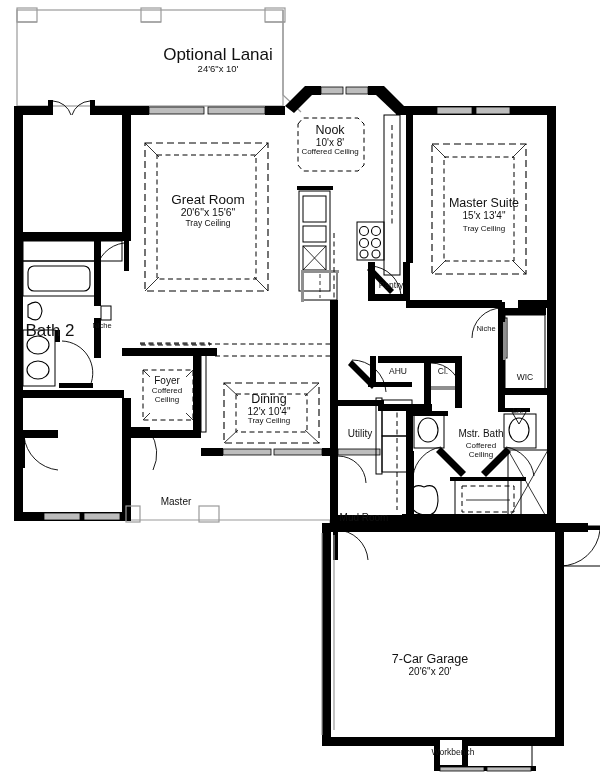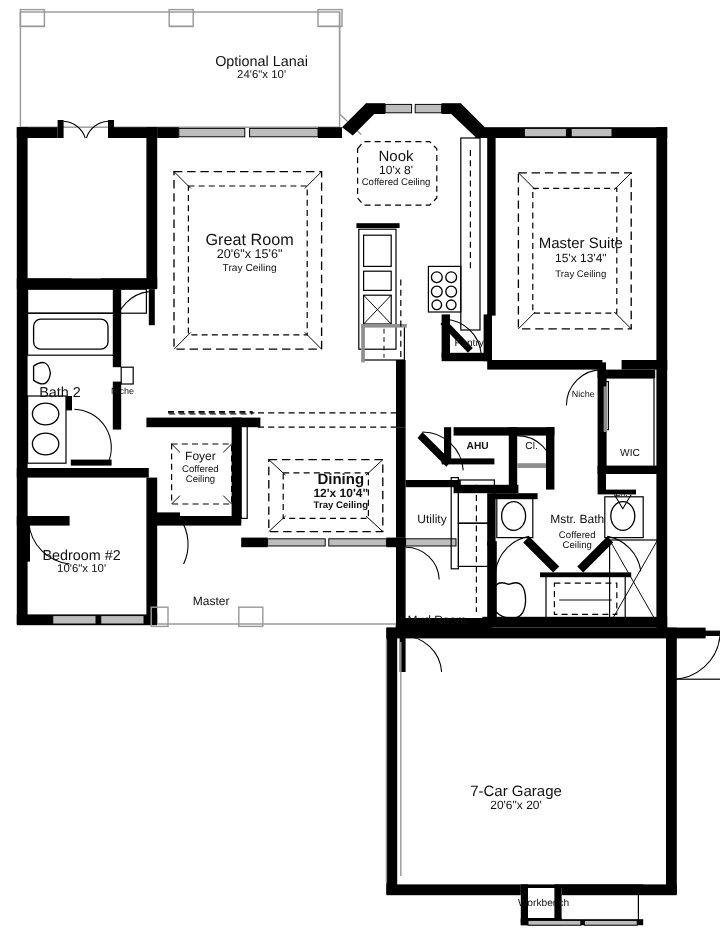--- a/index.html
+++ b/index.html
@@ -8,21 +8,21 @@
   #plan-root{position:relative;width:600px;height:777px;background:#ffffff;overflow:hidden;}
   #plan-svg{position:absolute;left:0;top:0;width:600px;height:777px;}
   .lbl{position:absolute;text-align:center;color:#111111;line-height:1.12;
        white-space:nowrap;font-family:"Liberation Sans",sans-serif;}
   .lbl .nm{display:block;}
   .lbl .dim{display:block;}
   .lbl .cl{display:block;}
   
   .s-xl .nm{font-size:13.5px;}
   .s-lg .nm{font-size:12.5px;}
-  .s-md .nm{font-size:12px;text-align:center;}
+  .s-md .nm{font-size:17px;text-align:center;}
   .s-sm .nm{font-size:10px;}
   .s-xs .nm{font-size:8.5px;}
   .s-tiny .nm{font-size:7.5px;}
   
   .s-xl .dim{font-size:10.5px;}
   .s-lg .dim{font-size:10px;}
   .s-md .dim{font-size:9.5px;}
   
   .cl{font-size:8px;}
   .s-xl .cl{font-size:8.5px;}
@@ -417,30 +417,26 @@
 
 <div class="lbl s-md" style="left:16px;top:321px;width:68px;">
   <span class="nm">Bath 2</span>
 </div>
 
 <div class="lbl s-sm" style="left:137px;top:375px;width:60px;">
   <span class="nm">Foyer</span>
   <span class="cl" style="display:block;white-space:normal;width:52px;margin:1px auto 0;">Coffered Ceiling</span>
 </div>
 
-<div class="lbl s-lg" style="left:234px;top:392px;width:100px;font-weight:bold;">
+<div class="lbl s-lg" style="left:219px;top:392px;width:100px;">
   <span class="nm">Dining</span>
   <span class="dim">12'x 10'4"</span>
   <span class="cl">Tray Ceiling</span>
 </div>
 
-<div class="lbl s-md" style="left:18px;top:457px;width:100px;">
-  <span class="nm">Bedroom #2</span>
-  <span class="dim">10'6"x 10'</span>
-</div>
 
 <div class="lbl s-sm" style="left:146px;top:496px;width:60px;">
   <span class="nm">Master</span>
 </div>
 
 <div class="lbl s-sm" style="left:332px;top:428px;width:56px;">
   <span class="nm">Utility</span>
 </div>
 
 <div class="lbl s-sm" style="left:338px;top:484px;width:52px;white-space:normal;margin-top:28px;">
@@ -459,21 +455,21 @@
 
 <div class="lbl s-xs" style="left:370px;top:281px;width:42px;">
   <span class="nm">Pantry</span>
 </div>
 <div class="lbl s-tiny" style="left:85px;top:322px;width:34px;">
   <span class="nm">Niche</span>
 </div>
 <div class="lbl s-tiny" style="left:469px;top:325px;width:34px;">
   <span class="nm">Niche</span>
 </div>
-<div class="lbl s-xs" style="left:381px;top:367px;width:34px;font-weight:bold;">
+<div class="lbl s-xs" style="left:381px;top:367px;width:34px;">
   <span class="nm">AHU</span>
 </div>
 <div class="lbl s-xs" style="left:430px;top:367px;width:26px;">
   <span class="nm">Cl.</span>
 </div>
 <div class="lbl s-xs" style="left:509px;top:373px;width:32px;">
   <span class="nm">WIC</span>
 </div>
 <div class="lbl s-tiny" style="left:506px;top:407px;width:24px;">
   <span class="nm">Ln.</span>

